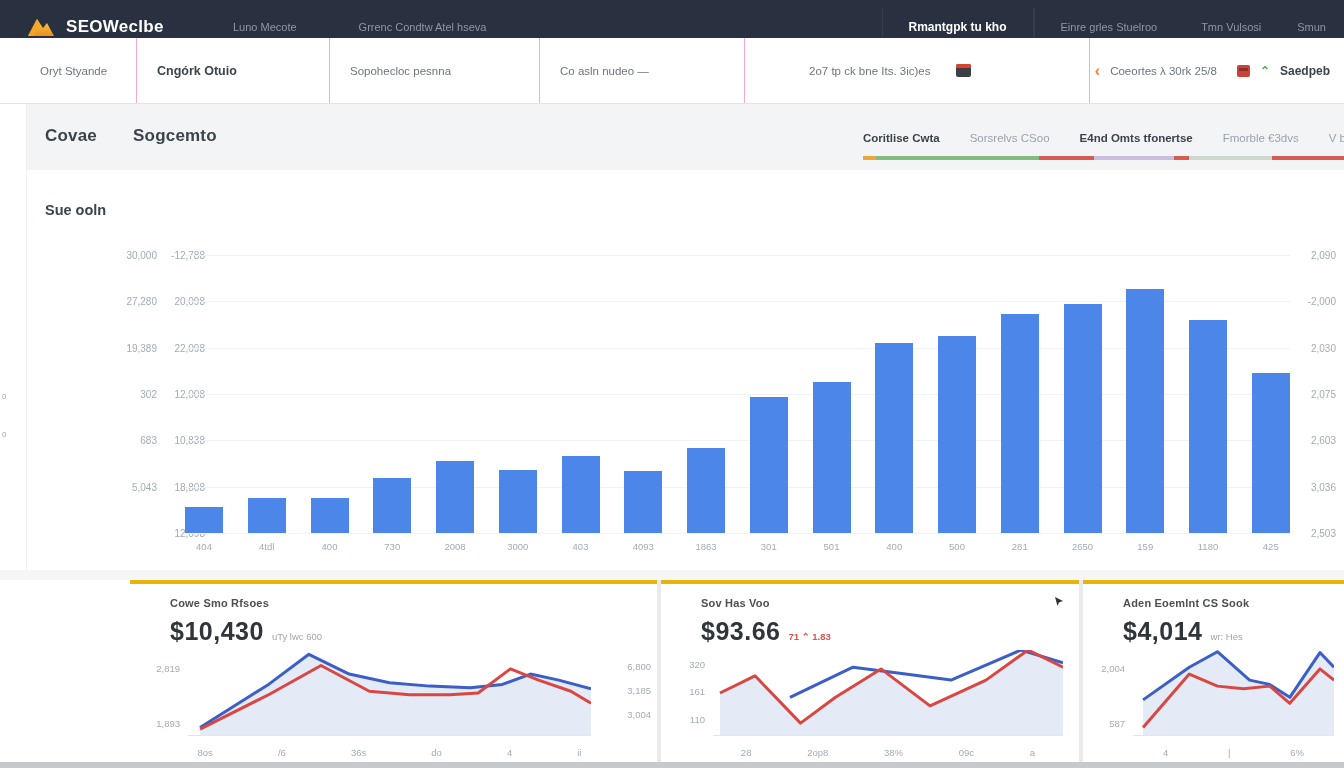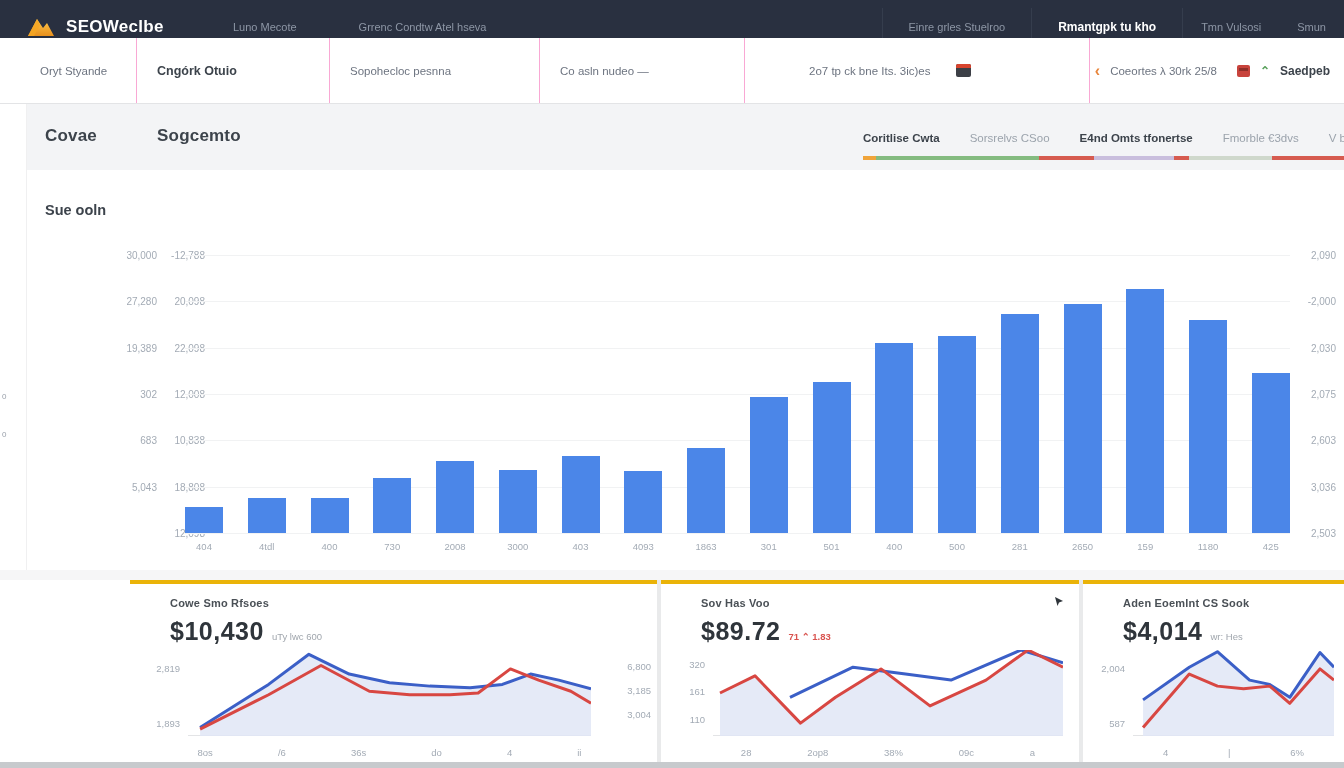--- a/index.html
+++ b/index.html
@@ -38,21 +38,21 @@
               position:relative; margin-left:10px; }
   .red-icon::after { content:""; position:absolute; left:2px; top:3px; right:2px; height:3px; background:#8f2f2a; }
   .arrow-up { color:#58a05a; font-size:12px; font-weight:bold; }
   .range-action { color:#3c434b; font-weight:bold; font-size:12px; }
 
   
   .left-rail { position:absolute; top:104px; left:0; width:27px; height:466px; background:#fff;
                border-right:1px solid #f0f0f1; }
   .rail-zero { position:absolute; left:2px; font-size:8px; color:#9aa1ab; }
   .section-header { position:absolute; top:104px; left:27px; right:0; height:66px; background:#f3f4f6; }
-  .sh-titles { position:absolute; left:18px; top:22px; display:flex; gap:60px; }
+  .sh-titles { position:absolute; left:18px; top:22px; display:flex; gap:36px; }
   .sh-title { font-size:17px; font-weight:bold; color:#3c434b; letter-spacing:.2px; }
   .tabs-row { position:absolute; right:0; left:836px; top:28px; display:flex; gap:30px;
               font-size:11.5px; color:#9ba3ac; white-space:nowrap; overflow:hidden; }
   .tab { cursor:default; }
   .tab.bold { color:#3c434b; font-weight:bold; }
   .tab-underline { position:absolute; left:836px; right:0; top:52px; height:4px; display:flex; }
   .seg { height:100%; }
 
   
   .chart-card { position:absolute; top:170px; left:27px; right:0; height:400px; background:#fff; }
@@ -109,25 +109,25 @@
         <polygon points="2,20 11,3 17,12 21,7 28,20" fill="url(#lg)"></polygon>
         <polygon points="2,20 11,3 14,9 8,20" fill="#f5a623" opacity="0.85"></polygon>
       </svg>
       <span class="logo-text">SEOWeclbe</span>
     </div>
     <nav class="nav-left" id="nav-left">
         <span class="nav-item">Luno Mecote</span>
         <span class="nav-item">Grrenc Condtw Atel hseva</span>
       </nav>
     <nav class="nav-right" id="nav-right">
+        <div class="nav-cell last-bordered">
+          <span class="nav-item active">Rmantgpk tu kho</span>
+        </div>
         <div class="nav-cell">
           <span class="nav-item">Einre grles Stuelroo</span>
-        </div>
-        <div class="nav-cell last-bordered">
-          <span class="nav-item active">Rmantgpk tu kho</span>
         </div>
         <div class="nav-plain">
           <span class="nav-item">Tmn Vulsosi</span>
         </div>
         <div class="nav-plain">
           <span class="nav-item">Smun</span>
         </div>
       </nav>
   </header>
 
@@ -303,21 +303,21 @@
     </div>
 
     <div class="gutter"></div>
 
     <div class="card card2">
       <div class="card-title">Sov Has Voo</div>
       <svg class="card-action" viewBox="0 0 12 12">
         <path d="M2,1 L10,5 L6,6.5 L4.5,10 Z" fill="#2f353b"></path>
       </svg>
       <div class="card-value-row">
-        <span class="card-value">$89.72</span>
+        <span class="card-value">$93.66</span>
         <span class="card-sub red">71 ⌃ 1.83</span>
       </div>
       <div class="mini" id="mini-1">
           <span class="ylab" style="left: 4px; width: 40px; text-align: right; top: 14%;">320</span>
           <span class="ylab" style="left: 4px; width: 40px; text-align: right; top: 44%;">161</span>
           <span class="ylab" style="left: 4px; width: 40px; text-align: right; top: 74%;">110</span>
           <div class="baseline" style="left: 52px; right: 16px;"></div>
           <svg viewBox="0 0 100 100" preserveAspectRatio="none" style="left: 52px; right: 16px; width: calc(100% - 68px); height: calc(100% - 6px);">
             <path d="M2,50 L12,30 L25,85 L35,55 L48,22 L62,65 L78,35 L90,0 L100,20 L100,100 L2,100 Z" fill="#e1e6f6" opacity="0.85"></path>
             <polyline points="22,55 40,20 55,28 68,35 88,0 100,15" fill="none" stroke="#3b5fc7" stroke-width="3" stroke-linejoin="round" vector-effect="non-scaling-stroke"></polyline>

